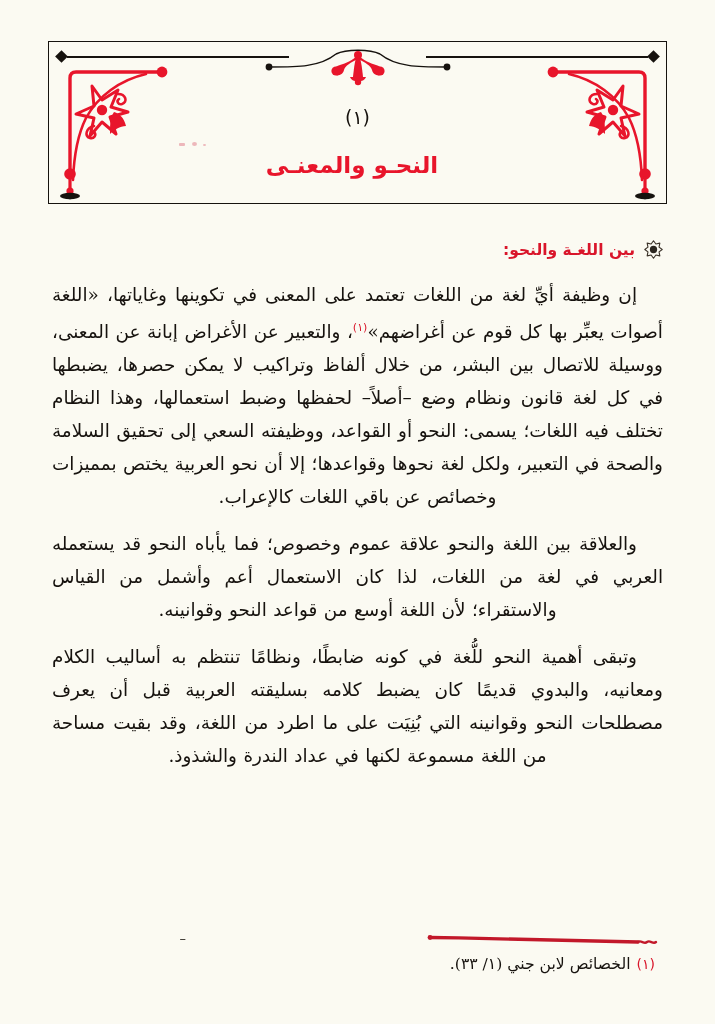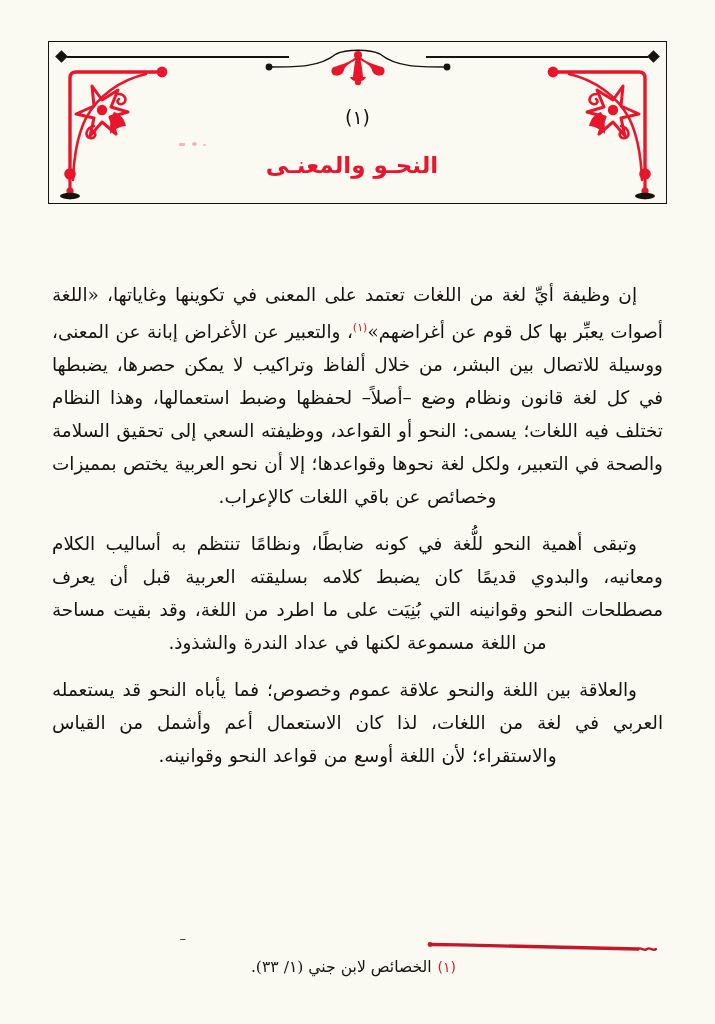--- a/index.html
+++ b/index.html
@@ -167,23 +167,23 @@
   .footnote-rule {
     width: 237px;
     height: 12px;
     margin: 0 0 6px auto;
     display: block;
   }
   .footnote-text {
     color: #16120e;
     font-size: 15.6px;
     font-family: "DejaVu Serif", "DejaVu Sans", serif;
-    text-align: center;
+    text-align: right;
     padding-right: 8px;
-    line-height: 17px;
+    line-height: 24px;
   }
   .footnote-text .fn-num {
     color: #d9152a;
     font-family: "DejaVu Sans", sans-serif;
     font-size: 14px;
     margin-left: 6px;
   }
 
   
   .page-mark {
@@ -279,28 +279,35 @@
 
     <span class="speck" style="left:130px; top:101px; width:6px; height:2.5px; border-radius:1px;"></span>
     <span class="speck" style="left:143px; top:100px; width:5px; height:4px;"></span>
     <span class="speck" style="left:154px; top:102px; width:3px; height:2px;"></span>
 
     <div class="chapter-number">(١)</div>
 
     <div class="chapter-title">النحـو والمعنـى</div>
   </div>
 
+  <div class="section-heading">
+    <svg class="bullet-icon" viewBox="0 0 24 24">
+      <path d="M12 1 L15 5 L20 4 L19 9 L23 12 L19 15 L20 20 L15 19 L12 23 L9 19 L4 20 L5 15 L1 12 L5 9 L4 4 L9 5 Z" fill="none" stroke="#3b3229" stroke-width="1.4" stroke-linejoin="round"></path>
+      <circle cx="12" cy="12" r="4.6" fill="#2b2620"></circle>
+    </svg>
+    <span class="heading-text">بين اللغـة والنحو:</span>
+  </div>
 
   <div class="body-area">
 
     <p class="para"><span>إن وظيفة أيِّ لغة من اللغات تعتمد على المعنى في تكوينها وغاياتها، «اللغة أصوات يعبِّر بها كل قوم عن أغراضهم»</span><span class="fn-ref">(١)</span><span>، والتعبير عن الأغراض إبانة عن المعنى، ووسيلة للاتصال بين البشر، من خلال ألفاظ وتراكيب لا يمكن حصرها، يضبطها في كل لغة قانون ونظام وضع –أصلاً– لحفظها وضبط استعمالها، وهذا النظام تختلف فيه اللغات؛ يسمى: النحو أو القواعد، ووظيفته السعي إلى تحقيق السلامة والصحة في التعبير، ولكل لغة نحوها وقواعدها؛ إلا أن نحو العربية يختص بمميزات وخصائص عن باقي اللغات كالإعراب.</span></p>
 
+    <p class="para"><span>والعلاقة بين اللغة والنحو علاقة عموم وخصوص؛ فما يأباه النحو قد يستعمله العربي في لغة من اللغات، لذا كان الاستعمال أعم وأشمل من القياس والاستقراء؛ لأن اللغة أوسع من قواعد النحو وقوانينه.</span></p>
+
     <p class="para"><span>وتبقى أهمية النحو للُّغة في كونه ضابطًا، ونظامًا تنتظم به أساليب الكلام ومعانيه، والبدوي قديمًا كان يضبط كلامه بسليقته العربية قبل أن يعرف مصطلحات النحو وقوانينه التي بُنِيَت على ما اطرد من اللغة، وقد بقيت مساحة من اللغة مسموعة لكنها في عداد الندرة والشذوذ.</span></p>
-
-    <p class="para"><span>والعلاقة بين اللغة والنحو علاقة عموم وخصوص؛ فما يأباه النحو قد يستعمله العربي في لغة من اللغات، لذا كان الاستعمال أعم وأشمل من القياس والاستقراء؛ لأن اللغة أوسع من قواعد النحو وقوانينه.</span></p>
   </div>
 
   <div class="page-mark">–</div>
 
   <div class="footnote-block">
     <svg class="footnote-rule" viewBox="0 0 237 12" preserveAspectRatio="none">
       <path d="M4 3.5 C 80 4.5, 160 6.5, 212 8.0" fill="none" stroke="#c2182a" stroke-width="3.4" stroke-linecap="round"></path>
       <path d="M212 8 c3 -2.4 6 2.6 9 0 c3 -2.4 6 2.6 9 0" fill="none" stroke="#c2182a" stroke-width="2.4" stroke-linecap="round"></path>
       <circle cx="4" cy="3.5" r="2.4" fill="#c2182a"></circle>
     </svg>

